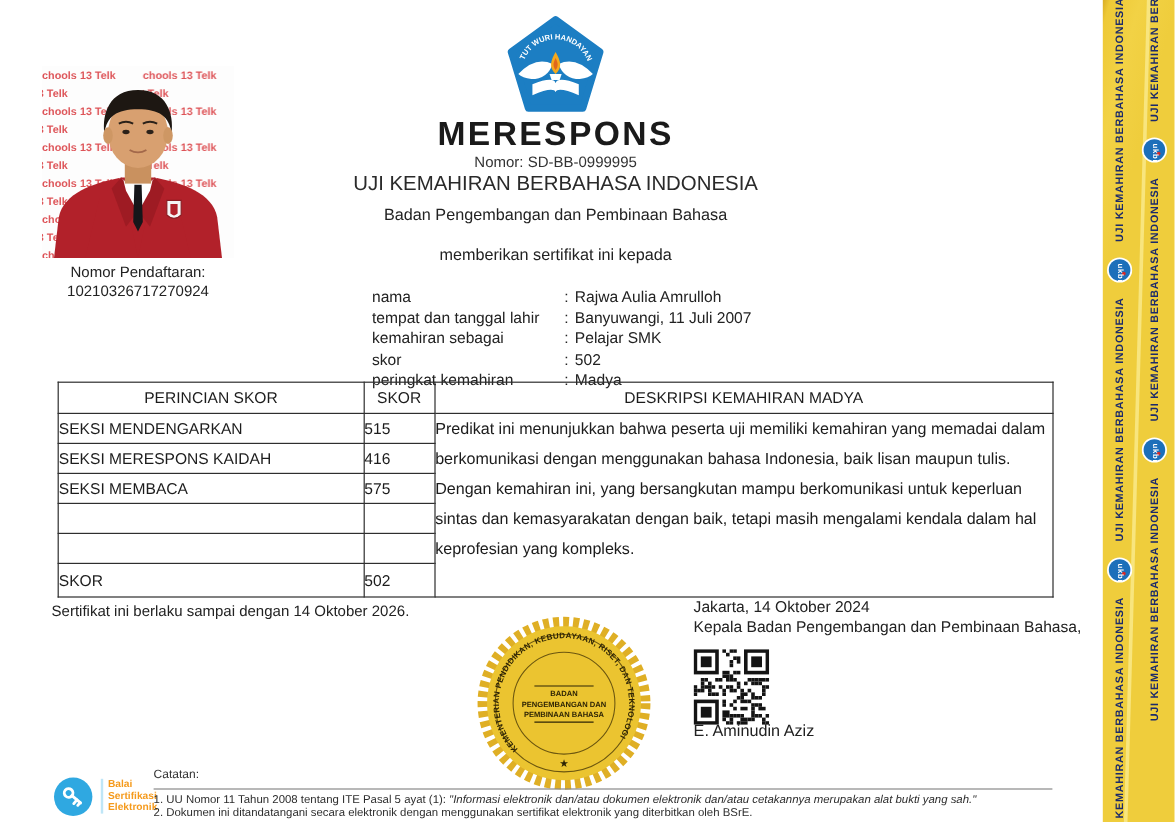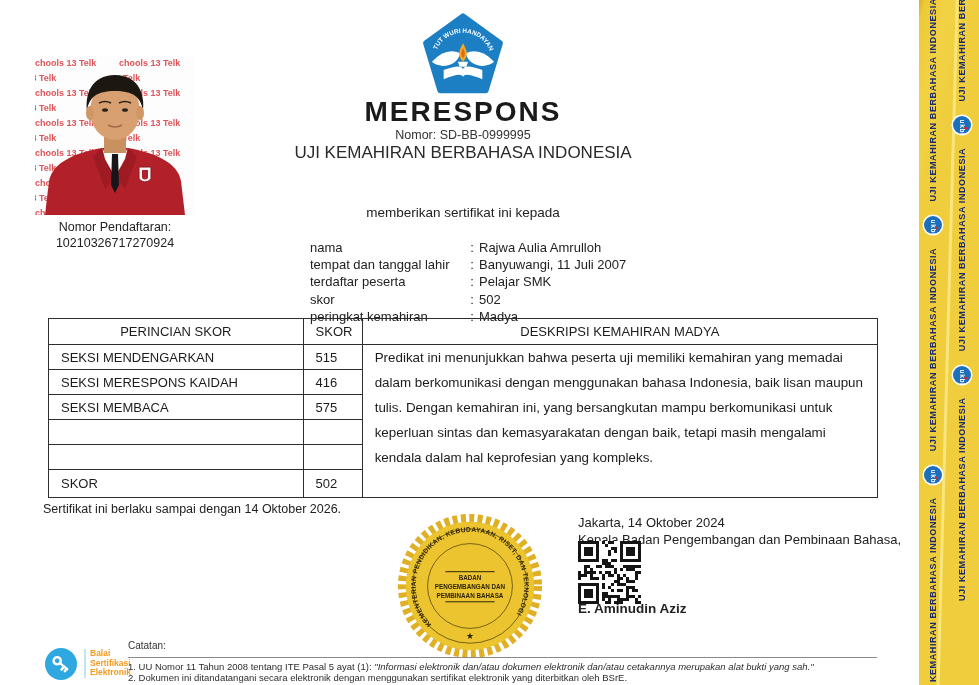--- a/index.html
+++ b/index.html
@@ -21,30 +21,30 @@
   .reg-block{left:22px;top:219px;width:186px;text-align:center;font-size:12.5px;line-height:16px;color:#222;}
 
   
   .fields{left:310px;top:239px;font-size:13px;line-height:17.2px;}
   .frow .flabel{display:inline-block;width:155px;}
   .frow .fcolon{display:inline-block;width:14px;text-align:center;}
 
   
   .score-table{left:48px;top:318px;}
   table.st{border-collapse:collapse;width:830px;table-layout:fixed;font-size:13px;color:#1c1c1c;}
-  table.st th,table.st td{border:1.4px solid #2e2e2e;padding:0 12px;}
+  table.st th,table.st td{border:1.4px solid #2e2e2e;padding:0 0;}
   table.st th{font-weight:normal;text-align:center;height:25px;}
   table.st td{height:24px;text-align:left;}
   td.desc-cell{vertical-align:top;padding:5px 10px 0 10px;line-height:25px;font-size:13.4px;}
   .c1{width:250px;} .c2{width:58px;} .c3{width:506px;}
 
   
   .validity{left:43px;top:502px;font-size:12.5px;}
-  .sig-block{left:578px;top:514px;font-size:13px;line-height:17px;}
-  .sig-name{left:578px;top:601px;font-size:13.5px;font-weight:bold;}
+  .sig-block{left:578px;top:497px;font-size:13px;line-height:17px;}
+  .sig-name{left:578px;top:601px;font-size:13.5px;font-weight:normal;}
   .qr-wrap{left:578px;top:541px;width:63px;height:63px;}
   .seal-wrap{left:396px;top:512px;width:148px;height:148px;}
 
   
   .bsre-logo{left:44px;top:647px;width:34px;height:34px;}
   .bsre-text{left:84px;top:649px;font-size:8.5px;line-height:9.5px;font-weight:bold;color:#f59a1c;
              border-left:2px solid #bfe6f7;padding-left:4px;}
   .notes-label{left:128px;top:640px;font-size:10px;color:#333;}
   .notes-sep{left:128px;top:657px;width:749px;border-top:1px solid #8a8a8a;height:0;}
   .note-line{left:128px;font-size:9.5px;color:#2d2d2d;width:760px;white-space:nowrap;}
@@ -156,31 +156,32 @@
       <path d="M50 36 C45 45 43 51 50 58 C57 51 55 45 50 36 Z" fill="#F5A91D"></path>
       <path d="M50 42 C47.5 47 47 50 50 54 C53 50 52.5 47 50 42 Z" fill="#E0681C"></path>
       <path d="M44 58 L56 58 L54 64 L46 64 Z" fill="#fff"></path>
       <path d="M27 68 Q48 60 50 67 Q52 60 73 68 L73 79 Q52 70 50 76 Q48 70 27 79 Z" fill="#fff"></path>
     </svg>
   </div>
 
   <div class="abs center-col cert-title">MERESPONS</div>
   <div class="abs center-col cert-number">Nomor: SD-BB-0999995</div>
   <div class="abs center-col cert-subtitle">UJI KEMAHIRAN BERBAHASA INDONESIA</div>
+  <div class="abs center-col issuer1">Badan Pengembangan dan Pembinaan Bahasa</div>
   <div class="abs center-col issuer3">memberikan sertifikat ini kepada</div>
 
   <div class="abs fields">
     <div class="frow">
       <span class="flabel">nama</span><span class="fcolon">:</span><span class="fvalue">Rajwa Aulia Amrulloh</span>
     </div>
     <div class="frow">
       <span class="flabel">tempat dan tanggal lahir</span><span class="fcolon">:</span><span class="fvalue">Banyuwangi, 11 Juli 2007</span>
     </div>
     <div class="frow">
-      <span class="flabel">terdaftar peserta</span><span class="fcolon">:</span><span class="fvalue">Pelajar SMK</span>
+      <span class="flabel">kemahiran sebagai</span><span class="fcolon">:</span><span class="fvalue">Pelajar SMK</span>
     </div>
     <div class="frow">
       <span class="flabel">skor</span><span class="fcolon">:</span><span class="fvalue">502</span>
     </div>
     <div class="frow">
       <span class="flabel">peringkat kemahiran</span><span class="fcolon">:</span><span class="fvalue">Madya</span>
     </div>
   </div>
 
   <div class="abs score-table">

